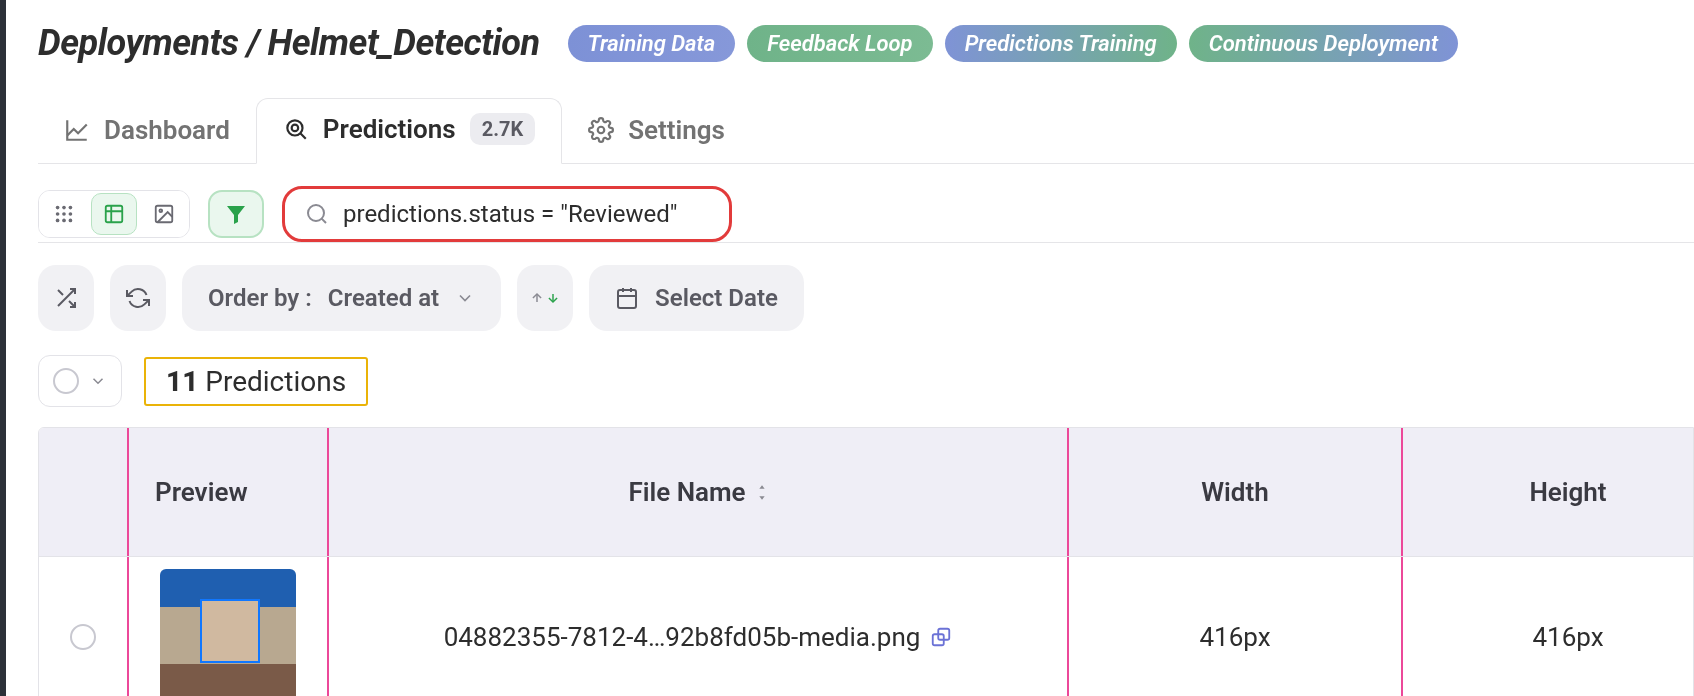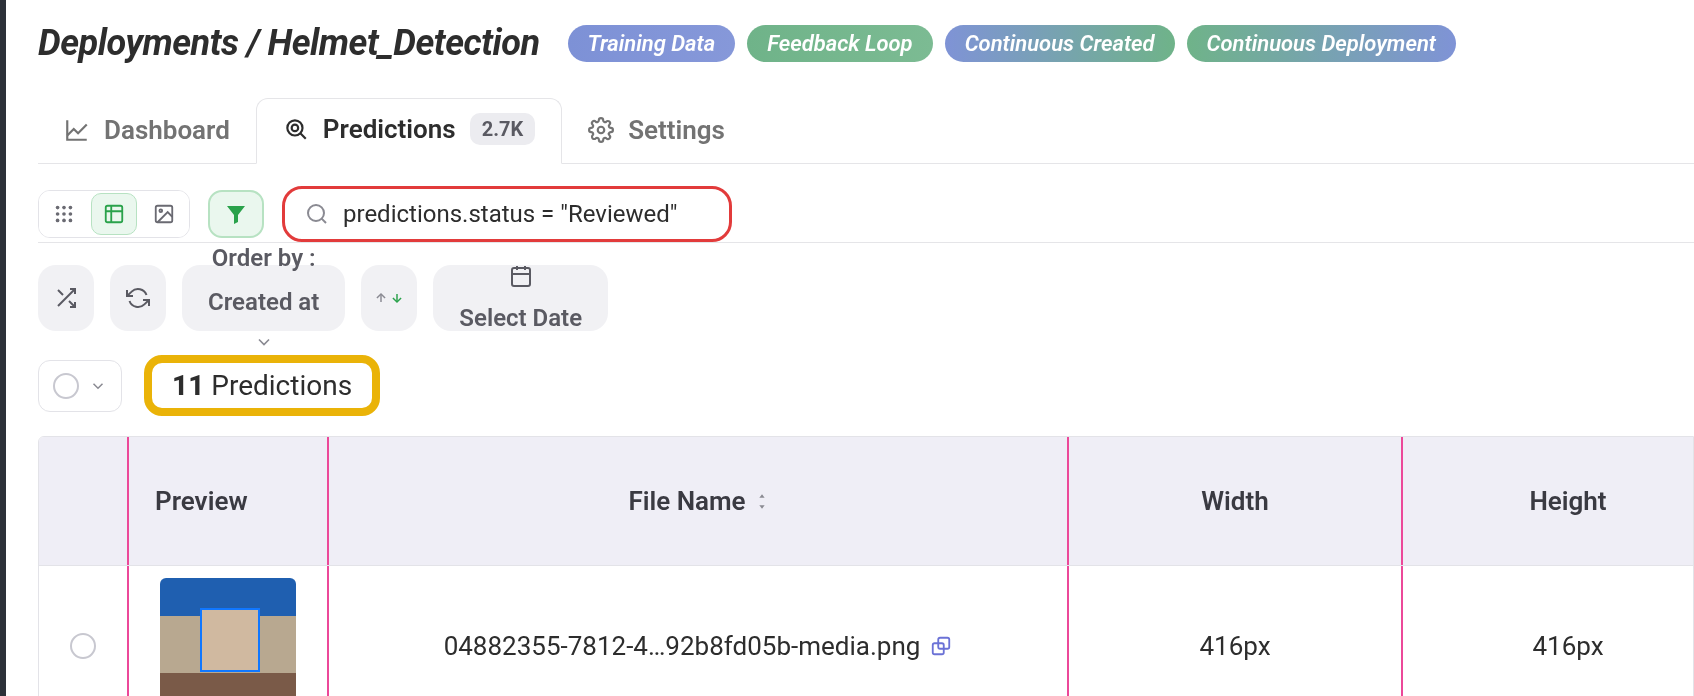--- a/index.html
+++ b/index.html
@@ -30,33 +30,33 @@
   .toolbar { display:flex; align-items:center; gap:18px; margin-top: 22px; padding-right: 0; border-bottom:1px solid #e5e5e8; padding-bottom: 0; }
   .view-group { display:flex; border:1px solid #e3e3e8; border-radius:12px; overflow:hidden; }
   .view-btn { width:50px; height:46px; display:flex; align-items:center; justify-content:center; background:#fff; color:#6a6a72; }
   .view-btn.active { background:#eaf7ee; color:#2aa24b; border:1px solid #b7e2c2; border-radius:10px; margin:2px; width:46px; height:42px; }
   .filter-btn { width:56px; height:48px; display:flex; align-items:center; justify-content:center; border:2px solid #b7e2c2; background:#eaf7ee; border-radius:14px; color:#2aa24b; }
   .search-wrap { flex:1; display:flex; align-items:center; gap:14px; border:3px solid #e23b3b; border-radius:20px; padding:6px 20px; height:56px; max-width: 450px; }
   .search-wrap input { border:none; outline:none; font-size:24px; flex:1; color:#2d2d2d; font-family:inherit; }
   .search-icon { color:#8a8a92; }
 
   .toolbar2 { display:flex; align-items:center; gap:16px; margin-top: 22px; }
-  .chip { background:#f1f1f4; color:#5a5a62; border-radius: 18px; height:66px; display:flex; align-items:center; justify-content:center;flex-direction:column; }
+  .chip { background:#f1f1f4; color:#5a5a62; border-radius: 18px; height:66px; display:flex; align-items:center; justify-content:center; }
   .chip.square { width:56px; }
   .chip.wide { padding: 0 26px; gap:16px; font-size:24px; font-weight:600; }
   .chip .chev { color:#8a8a92; }
   .arrows { display:flex; gap:2px; }
   .arrow-up { color:#8a8a92; }
   .arrow-down { color:#2aa24b; }
 
   .row3 { display:flex; align-items:center; gap:22px; margin-top: 24px; }
   .select-all { border:1px solid #e3e3e8; border-radius:12px; height:52px; display:flex; align-items:center; padding:0 14px; gap:10px; }
   .radio-circle { width:26px; height:26px; border:2px solid #c8c8d0; border-radius:50%; }
   .chev-sm { color:#8a8a92; }
-  .count-highlight { border:8px solid #eab308; border-radius:18px; padding:6px 20px; font-size:28px; }
+  .count-highlight { border:2px solid #eab308; border-radius:3px; padding:6px 20px; font-size:28px; }
   .count-highlight .num { font-weight:800; }
 
   .table { margin-top: 20px; border:1px solid #e3e3e8; border-radius:6px 0 0 0; overflow:hidden; }
   .thead, .trow { display:grid; grid-template-columns: 90px 200px 740px 334px 330px; align-items:center; }
   .thead { background:#efeef6; height:128px; font-size:26px; font-weight:600; color:#3a3a42; }
   .thead > div, .trow > div { border-right:2px solid #ec4899; height:100%; display:flex; align-items:center; justify-content:center; gap:10px; }
   .thead > div:last-child, .trow > div:last-child { border-right:none; }
   .thead .left { justify-content:flex-start; padding-left:26px; }
   .sort-icon { display:flex; flex-direction:column; gap:1px; color:#8a8a92; }
   .trow { height:160px; border-top:1px solid #e3e3e8; font-size:26px; color:#2d2d2d; }
@@ -71,21 +71,21 @@
 <body>
 
 <div class="strip"></div>
 
 <div class="page">
   <div class="header-row">
     <div class="breadcrumb">Deployments / Helmet_Detection</div>
     <div class="pills" id="pills">
         <span class="pill pill-blue">Training Data</span>
         <span class="pill pill-green">Feedback Loop</span>
-        <span class="pill pill-grad2">Continuous Created</span>
+        <span class="pill pill-grad2">Predictions Training</span>
         <span class="pill pill-grad">Continuous Deployment</span>
       </div>
   </div>
 
   <div class="tabs">
     <div class="tab">
       <span class="tab-icon">
         <svg width="26" height="26" viewBox="0 0 24 24" fill="none" stroke="currentColor" stroke-width="2">
             <polyline points="3 17 9 11 13 15 21 7"></polyline>
             <path d="M3 3v18h18"></path>

